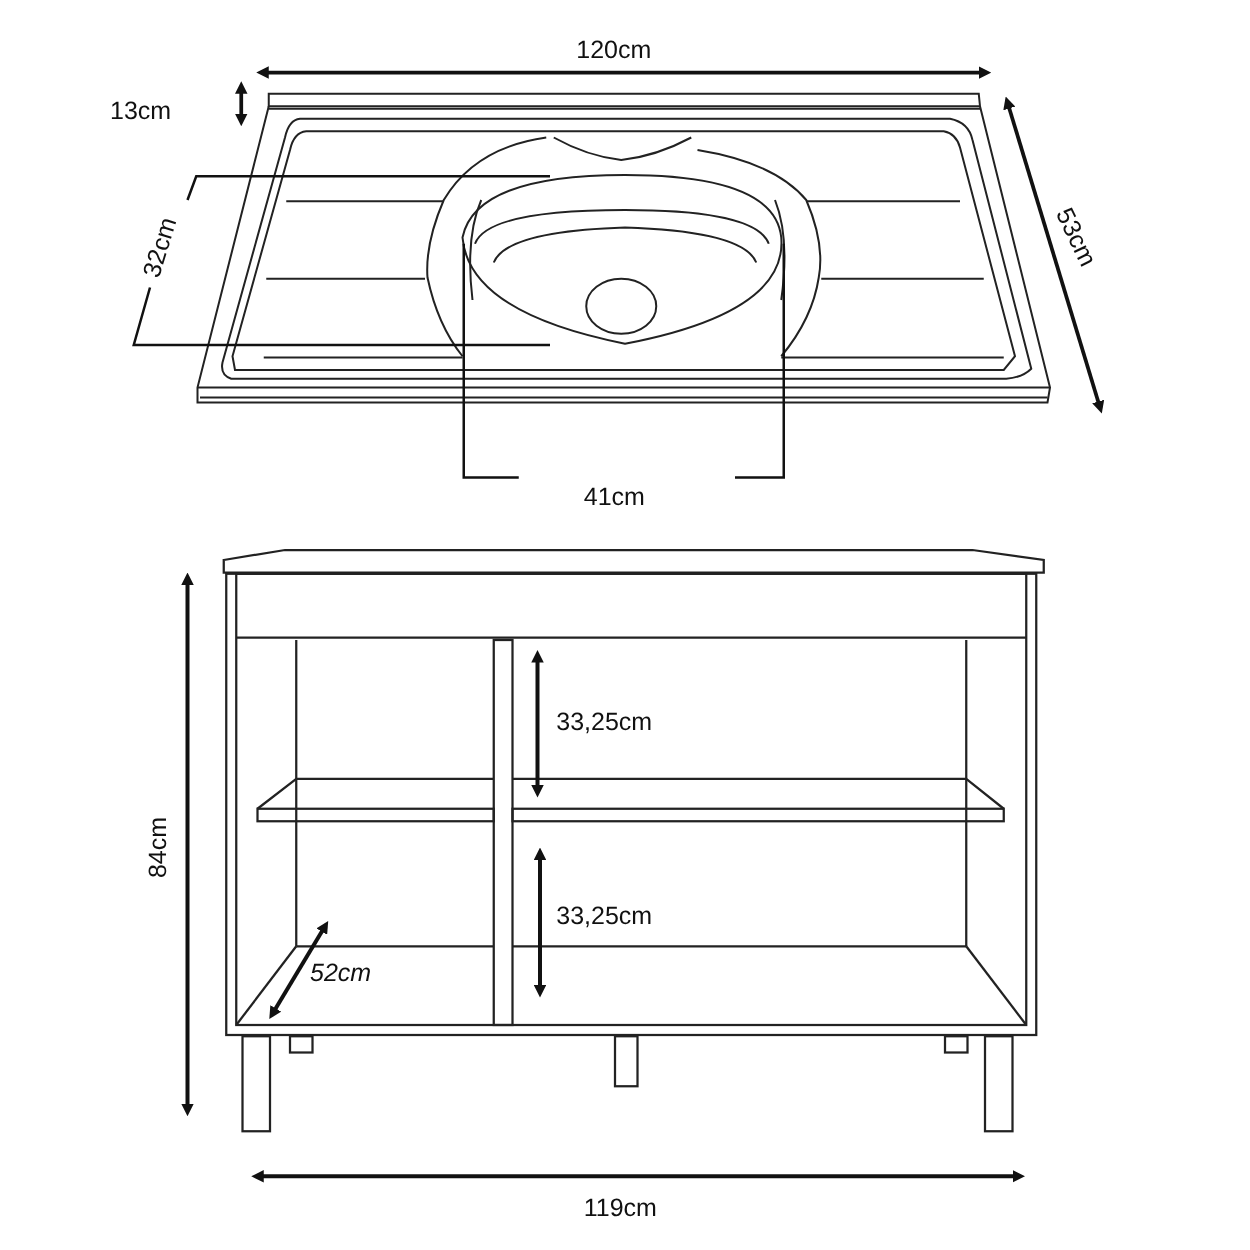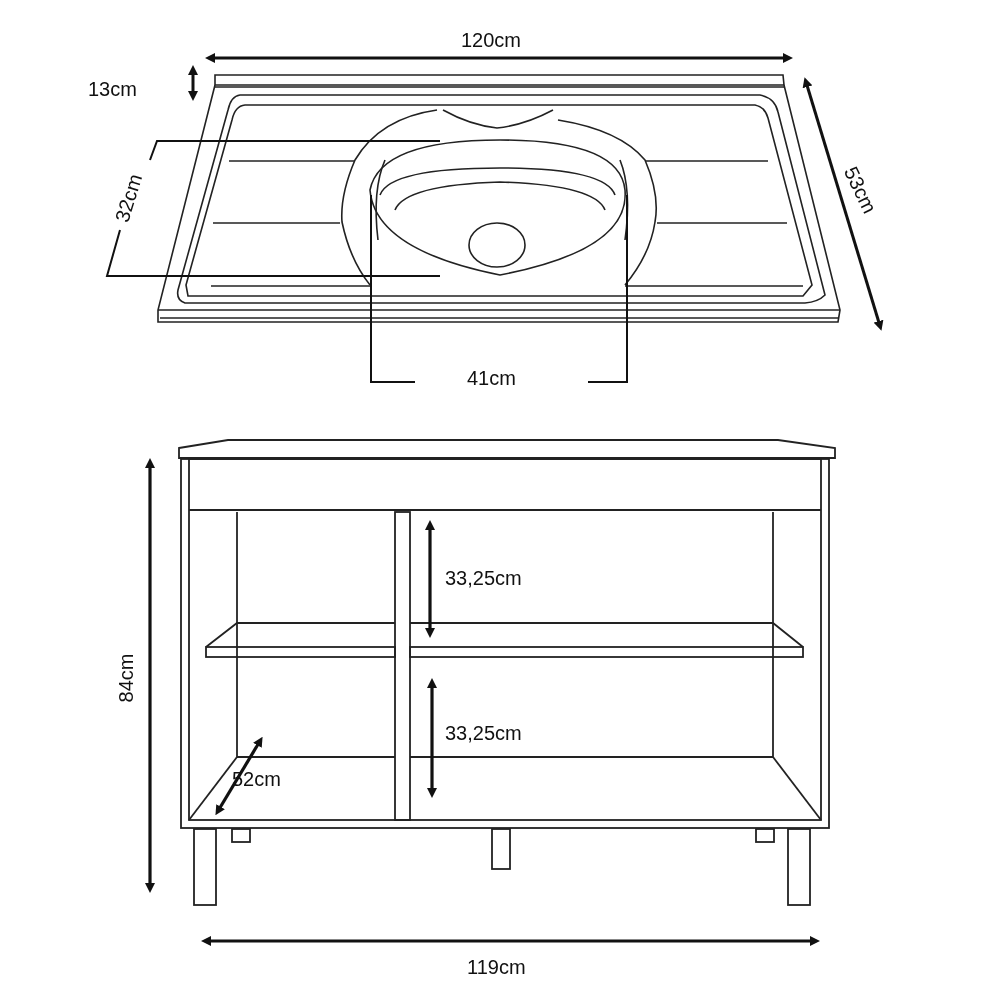--- a/index.html
+++ b/index.html
@@ -103,20 +103,20 @@
       <line x1="432" y1="683" x2="432" y2="793" marker-start="url(#ah)" marker-end="url(#ah)"></line>
       <line x1="260" y1="741" x2="218" y2="811" marker-start="url(#ah)" marker-end="url(#ah)"></line>
       <line x1="206" y1="941" x2="815" y2="941" marker-start="url(#ah)" marker-end="url(#ah)"></line>
     </g>
   </svg>
 
   <span class="lbl" style="left:461px; top:30px;">120cm</span>
   <span class="lbl" style="left:88px; top:68px;margin-top:11px;">13cm</span>
   <span class="lbl rot-53" style="left:836px; top:180px;">53cm</span>
   <span class="lbl rot-32" style="left:104px; top:188px;">32cm</span>
-  <span class="lbl" style="left:467px; top:368px;">41cm</span>
+  <span class="lbl" style="left:467px; top:388px;">41cm</span>
 
   <span class="lbl rot-left" style="left:102px; top:668px;">84cm</span>
   <span class="lbl" style="left:445px; top:568px;">33,25cm</span>
   <span class="lbl" style="left:445px; top:723px;">33,25cm</span>
-  <span class="lbl" style="left:232px; top:769px;">52cm</span>
+  <span class="lbl" style="left:248px; top:769px;font-style:italic;">52cm</span>
   <span class="lbl" style="left:467px; top:957px;">119cm</span>
 </div>
 
 </body></html>

